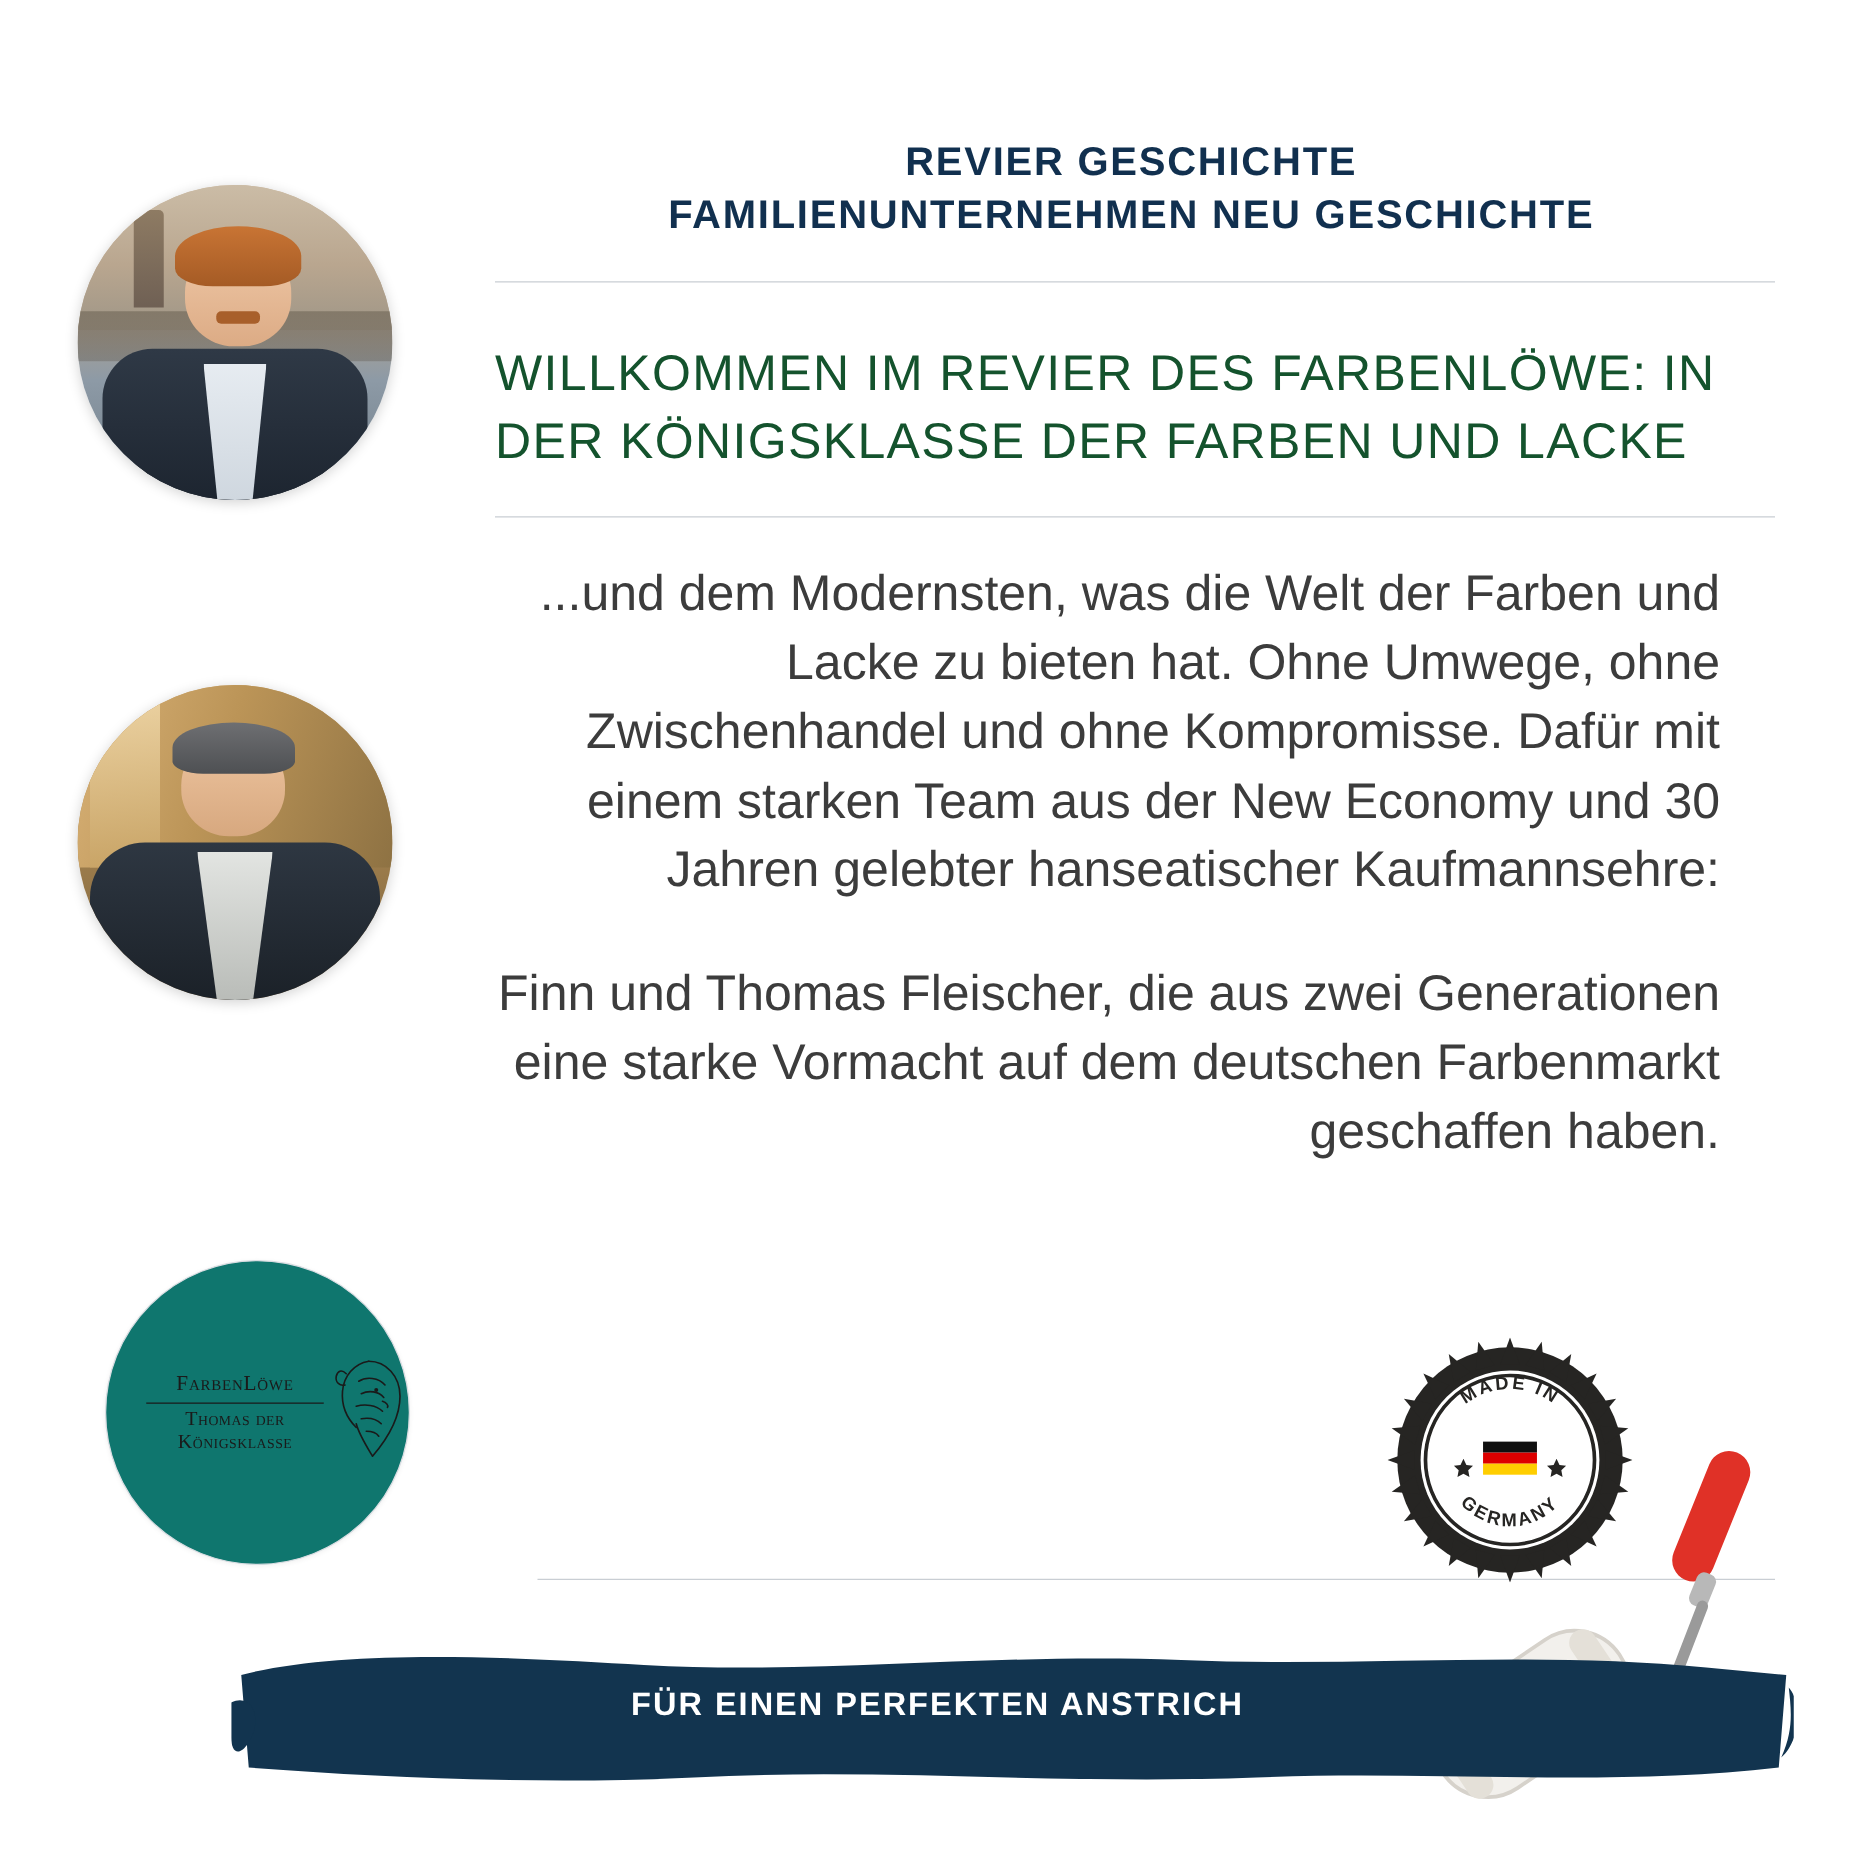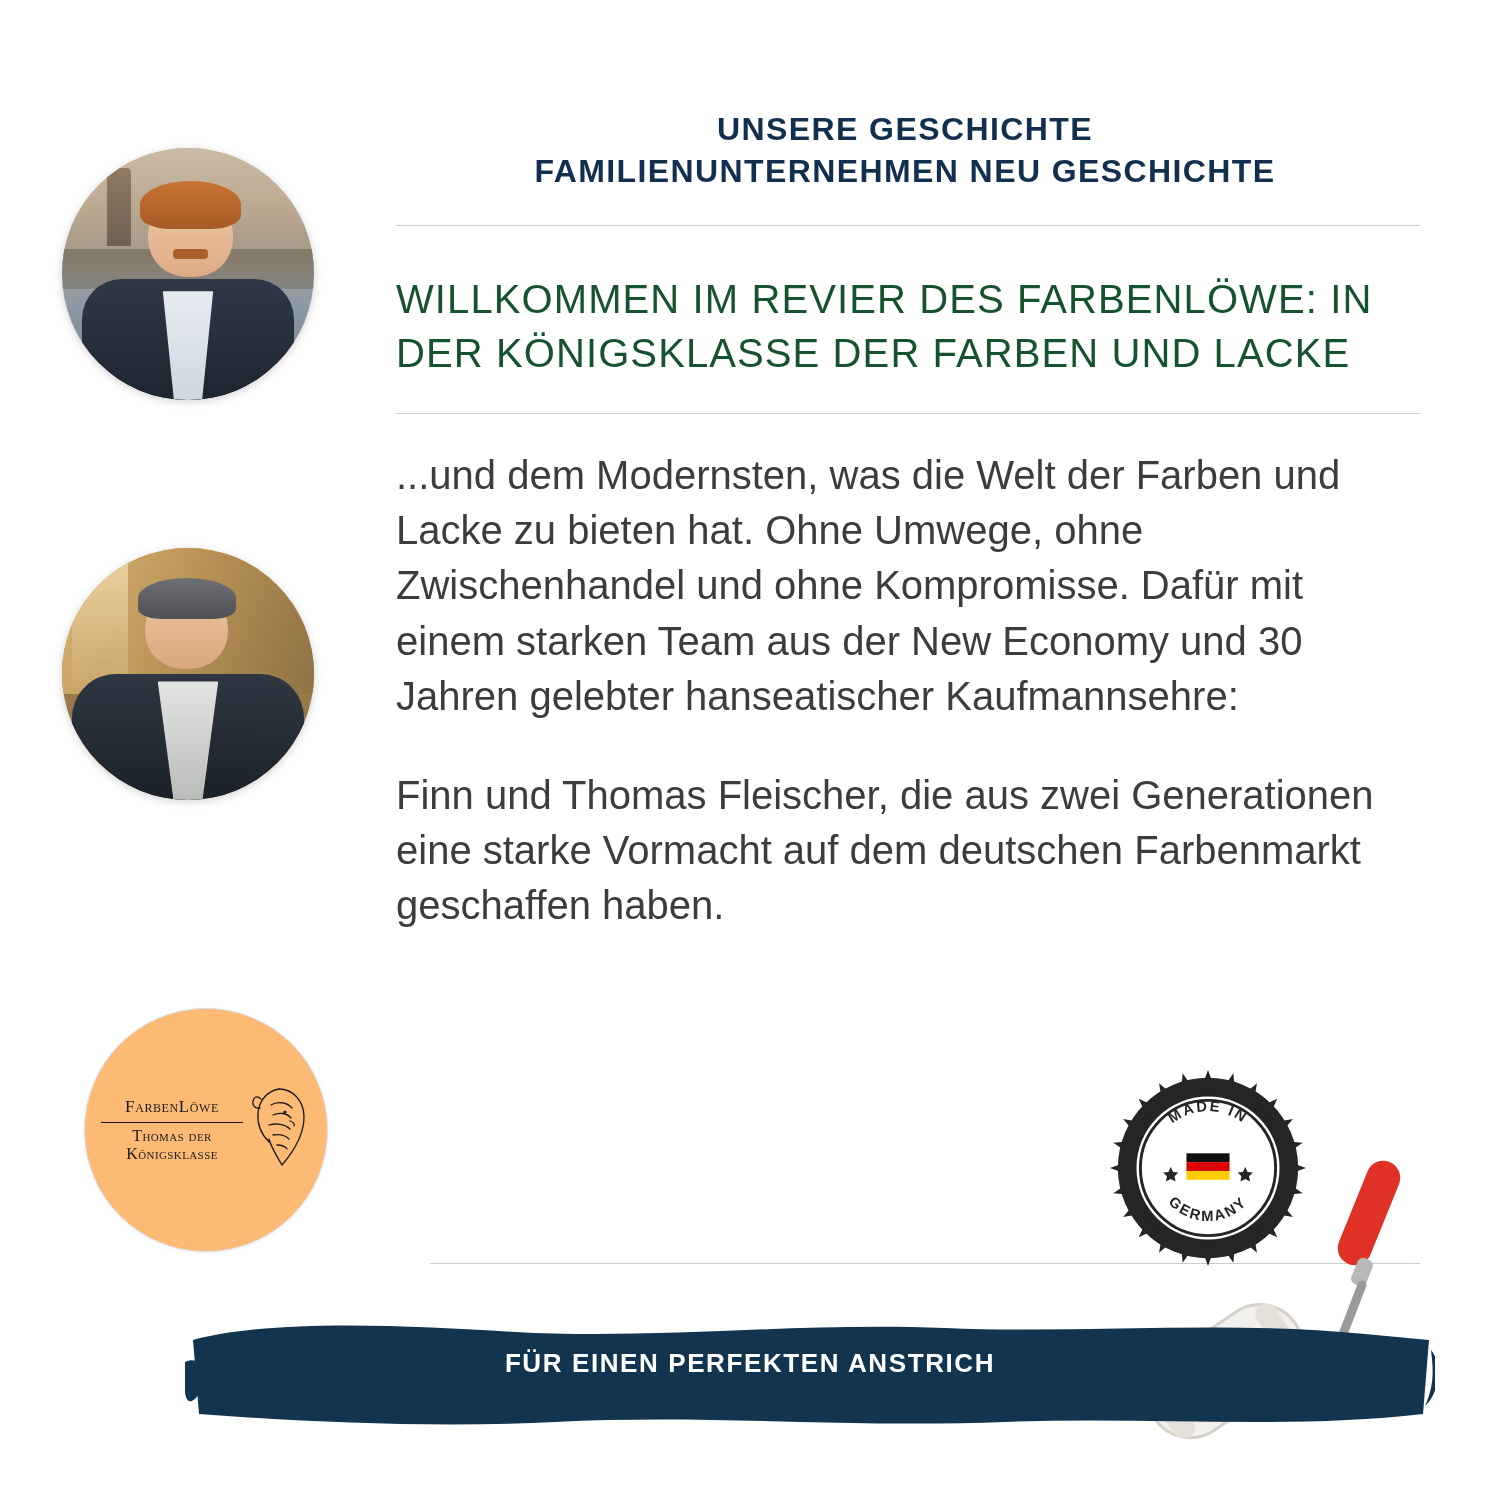--- a/index.html
+++ b/index.html
@@ -123,26 +123,26 @@
   }
 
   
   .logo-badge {
     position: absolute;
     left: 84px;
     top: 1008px;
     width: 242px;
     height: 242px;
     border-radius: 50%;
-    background: #fdba74;
+    background: #0f766e;
     border: 1px solid #d9dde2;
     box-shadow: 0 1px 4px rgba(0,0,0,0.06);
     display: flex;
     align-items: center;
-    justify-content: center;
+    justify-content: flex-end;
   }
   .logo-inner {
     position: relative;
     width: 210px;
     height: 120px;
     display: flex;
     align-items: center;
     justify-content: center;
   }
   .logo-text {
@@ -215,21 +215,21 @@
   .body-text {
     position: absolute;
     left: 6px;
     top: 448px;
     width: 980px;
     font-size: 40px;
     line-height: 1.38;
     color: #3c3c3c;
     font-weight: 300;
   }
-  .body-text p { margin: 0 0 44px 0; }
+  .body-text p { margin: 0 0 44px 0; text-align: right; }
   .body-text p:last-child { margin-bottom: 0; }
 
   
   .seal {
     position: absolute;
     left: 1110px;
     top: 1070px;
     width: 196px;
     height: 196px;
   }
@@ -315,21 +315,21 @@
           </g>
         </svg>
       </span>
     </div>
   </div>
 </div>
 
 <div class="content">
 
   <div class="eyebrow">
-    <div>UNSERE GESCHICHTE</div>
+    <div>REVIER GESCHICHTE</div>
     <div>FAMILIENUNTERNEHMEN NEU GESCHICHTE</div>
   </div>
 
   <div class="rule rule-top"></div>
 
   <h1 class="headline">WILLKOMMEN IM REVIER DES FARBENLÖWE: IN DER KÖNIGSKLASSE DER FARBEN UND LACKE</h1>
 
   <div class="rule rule-bottom"></div>
 
   <div class="body-text">

